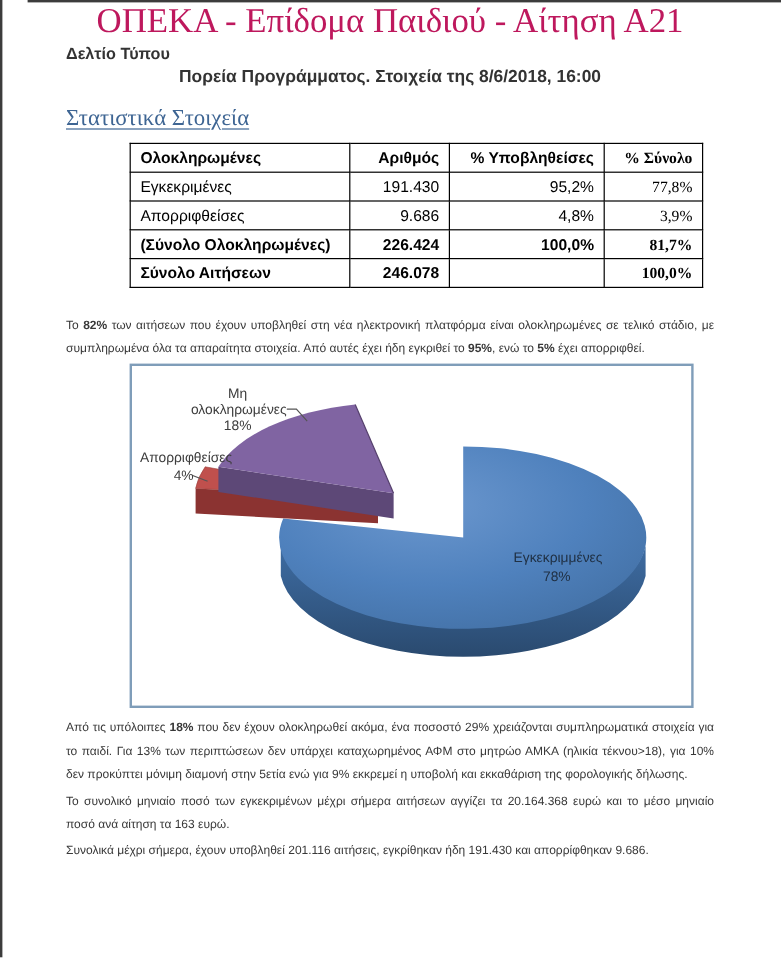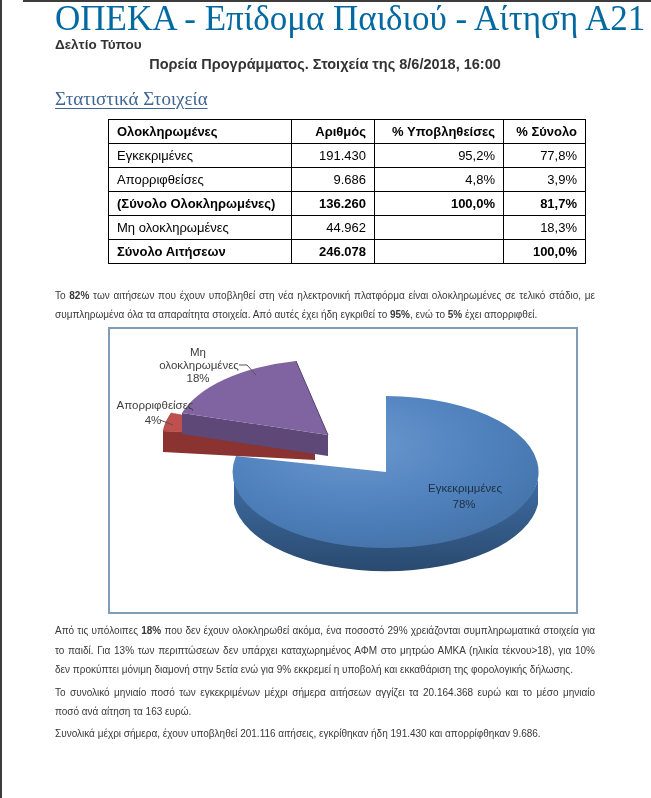--- a/index.html
+++ b/index.html
@@ -5,36 +5,36 @@
   html,body{margin:0;padding:0;}
   body{
     width:651px;height:798px;overflow:hidden;position:relative;
     background:#ffffff;color:#383838;
     font-family:"Liberation Sans",sans-serif;
   }
   .edge-left{position:absolute;left:0;top:0;width:2px;height:798px;background:#3c3c3c;}
   .edge-top{position:absolute;left:23px;top:0;width:628px;height:2px;background:#3c3c3c;}
   .content{padding:3px 56px 0 55px;box-sizing:border-box;width:651px;}
   .title{
-    font-family:"Liberation Serif",serif;font-size:35px;font-weight:400;
-    color:#0369a1;text-align:center;margin:0;line-height:31px;white-space:nowrap;
+    font-family:"Liberation Serif",serif;font-size:29px;font-weight:400;
+    color:#be185d;text-align:center;margin:0;line-height:31px;white-space:nowrap;
   }
   .sub1{text-align:left;font-size:13.5px;font-weight:600;margin-top:3px;line-height:16px;color:#333;}
   .sub2{text-align:center;font-size:14.5px;font-weight:600;margin-top:2px;line-height:18px;color:#333;}
   .section{
     font-family:"Liberation Serif",serif;font-size:19px;font-weight:400;
     color:#3E6593;margin:14px 0 0 0;line-height:24px;
     text-decoration:underline;text-underline-offset:3px;text-decoration-thickness:1px;
   }
   table.stats{border-collapse:collapse;table-layout:fixed;margin:8px 0 0 53px;}
   table.stats td{
     border:1.5px solid #000;height:23px;padding:0 8px;font-size:13px;color:#000;
     overflow:hidden;white-space:nowrap;
   }
-  .c1{width:166px;} .c2{width:66px;} .c3{width:112px;} .c4{width:65px;}
+  .c1{width:166px;} .c2{width:66px;} .c3{width:112px;} .c4{width:65px;font-family:Liberation Serif, serif;}
   .num{text-align:right;}
   .b{font-weight:bold;}
   .red{color:#e4342a;}
   .para{font-size:10px;line-height:19.5px;text-align:justify;margin:0;color:#383838;}
   #p1{margin-top:22px;line-height:19px;}
   #p2{margin-top:7px;}
   #p3{margin-top:3px;}
   #p4{margin-top:2px;}
   .chart-frame{
     width:470px;height:287px;box-sizing:border-box;margin:3px 0 0 53px;
@@ -73,29 +73,23 @@
       <td class="c4 num">77,8%</td>
     </tr>
     <tr>
       <td class="c1">Απορριφθείσες</td>
       <td class="c2 num">9.686</td>
       <td class="c3 num">4,8%</td>
       <td class="c4 num">3,9%</td>
     </tr>
     <tr>
       <td class="c1 b">(Σύνολο Ολοκληρωμένες)</td>
-      <td class="c2 num b">136.260</td>
+      <td class="c2 num b">226.424</td>
       <td class="c3 num b">100,0%</td>
       <td class="c4 num b">81,7%</td>
-    </tr>
-    <tr>
-      <td class="c1 red">Μη ολοκληρωμένες</td>
-      <td class="c2 num">44.962</td>
-      <td class="c3 num"></td>
-      <td class="c4 num">18,3%</td>
     </tr>
     <tr>
       <td class="c1 b">Σύνολο Αιτήσεων</td>
       <td class="c2 num b">246.078</td>
       <td class="c3 num b"></td>
       <td class="c4 num b">100,0%</td>
     </tr>
   </tbody>
     </table>
 

